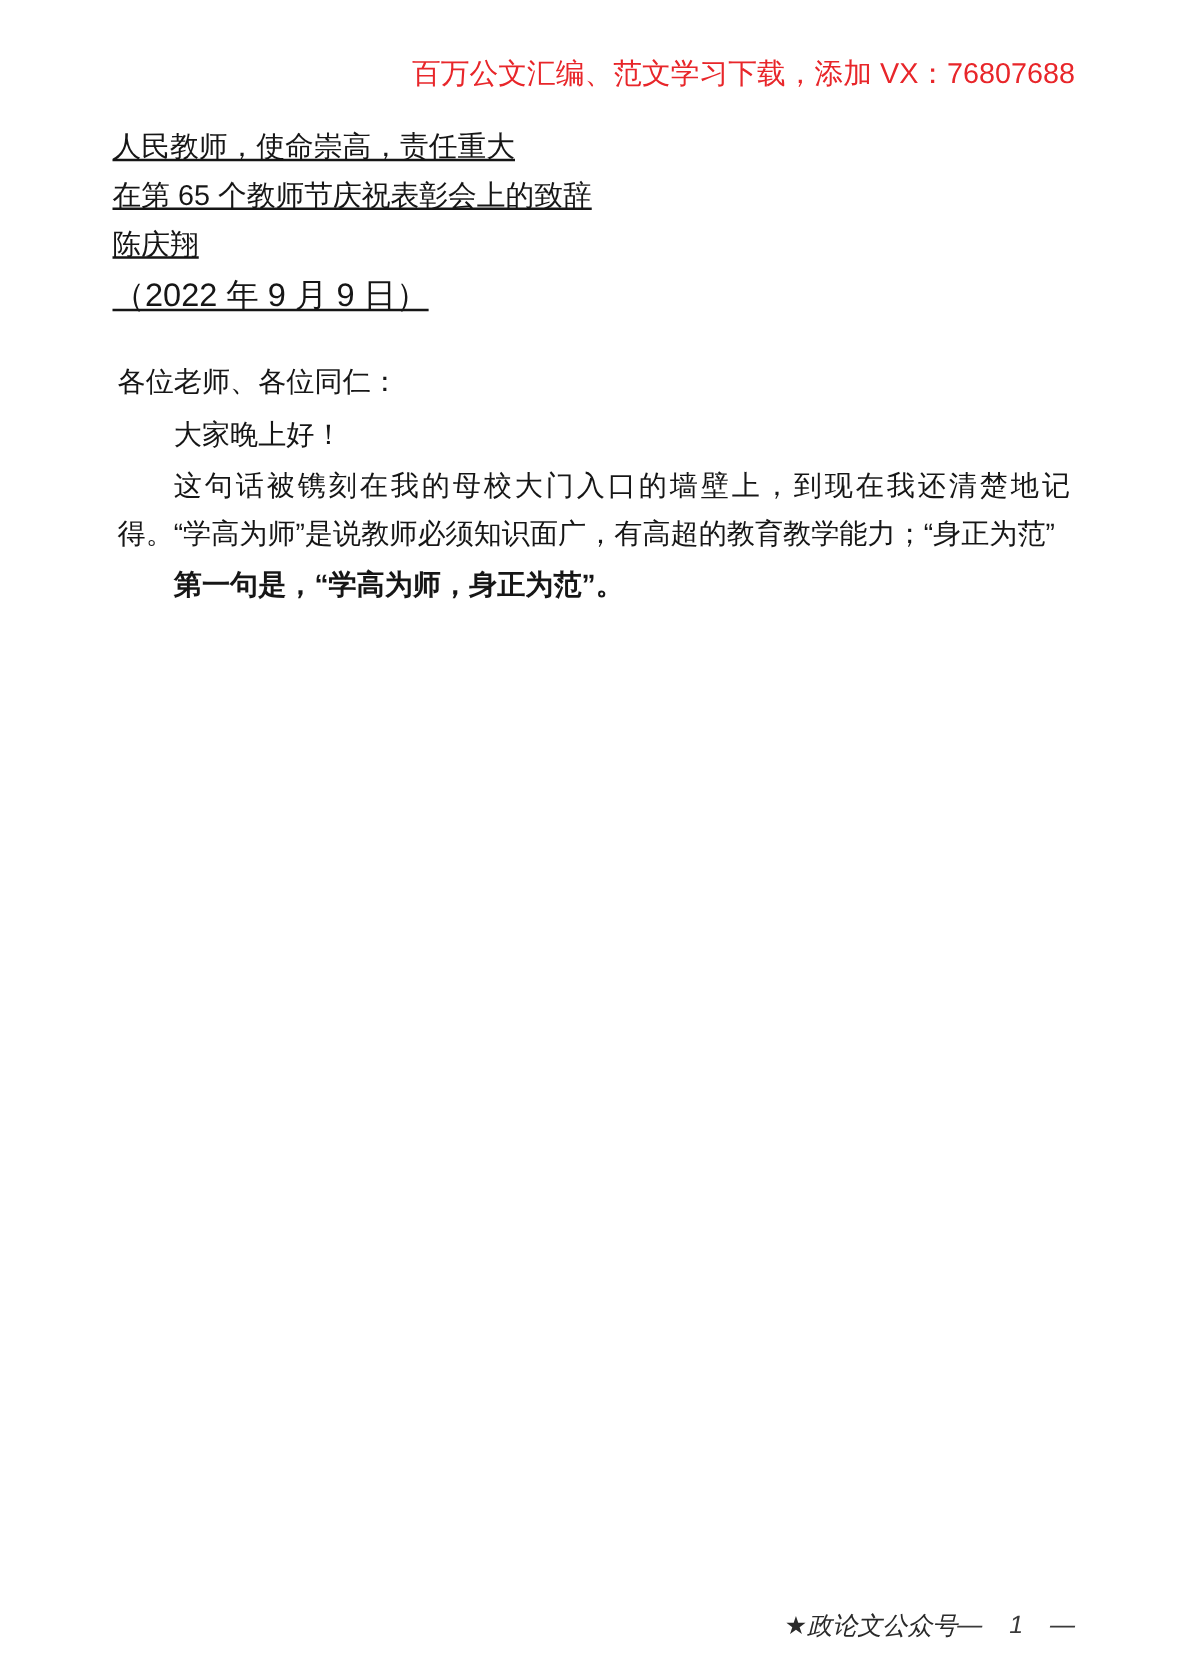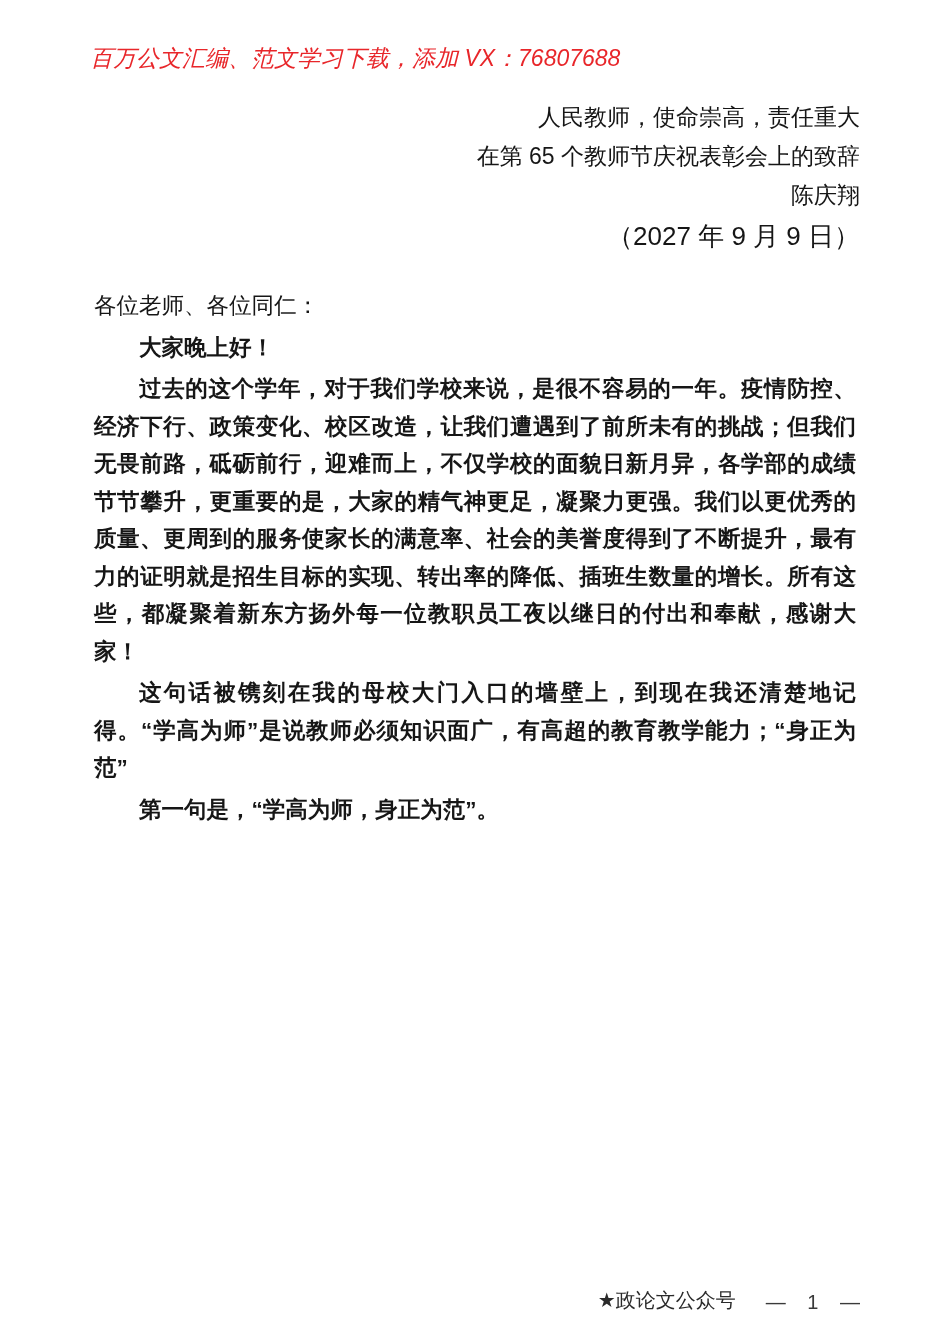--- a/index.html
+++ b/index.html
@@ -12,30 +12,30 @@
     width: 950px;
     height: 1344px;
     box-sizing: border-box;
     padding: 44px 90px 0 90px;
     background: #ffffff;
     font-family: "Liberation Sans", "DejaVu Sans", sans-serif;
     color: #161616;
     overflow: hidden;
   }
   .notice {
-    text-align: left;
+    text-align: right;
     font-size: 23px;
     line-height: 28px;
     color: var(--notice_red, #e8262a);
     white-space: nowrap;
-    font-style: italic;
   }
   .front-matter {
     margin-top: 26px;
-    text-align: right;
+    text-align: left;
+    text-decoration: underline;
   }
   .front-line {
     font-size: 23px;
     line-height: 39px;
   }
   .front-date {
     font-size: 26px;
     line-height: 42px;
   }
   .body-text {
@@ -43,55 +43,54 @@
     font-size: 22.5px;
     line-height: 37.5px;
     text-align: justify;
     text-justify: inter-ideograph;
     color: var(--text, #161616);
   }
   .body-text p {
     margin: 4px;
     padding: 0;
   }
-  .ind { text-indent: 2em; font-weight: bold; }
+  .ind { text-indent: 2em; }
   .bold { font-weight: bold; }
   .doc-footer {
     position: absolute;
     right: 90px;
     bottom: 30px;
     display: flex;
-    align-items: flex-end;
-    gap: 30px;
+    align-items: center;
     font-size: 20px;
     color: #2a2a2a;
+    font-style: italic;
   }
   .page-number {
     word-spacing: 16px;
     color: #3a3a3a;
   }
 </style>
 </head>
 <body>
 
 <div class="doc-page">
 
   <div class="notice">百万公文汇编、范文学习下载，添加 VX：76807688</div>
 
   <div class="front-matter">
     <div class="front-line">人民教师，使命崇高，责任重大</div>
     <div class="front-line">在第 65 个教师节庆祝表彰会上的致辞</div>
     <div class="front-line">陈庆翔</div>
-    <div class="front-date">（2027 年 9 月 9 日）</div>
+    <div class="front-date">（2022 年 9 月 9 日）</div>
   </div>
 
   <div class="body-text">
     <p>各位老师、各位同仁：</p>
     <p class="ind">大家晚上好！</p>
-    <p class="ind">过去的这个学年，对于我们学校来说，是很不容易的一年。疫情防控、经济下行、政策变化、校区改造，让我们遭遇到了前所未有的挑战；但我们无畏前路，砥砺前行，迎难而上，不仅学校的面貌日新月异，各学部的成绩节节攀升，更重要的是，大家的精气神更足，凝聚力更强。我们以更优秀的质量、更周到的服务使家长的满意率、社会的美誉度得到了不断提升，最有力的证明就是招生目标的实现、转出率的降低、插班生数量的增长。所有这些，都凝聚着新东方扬外每一位教职员工夜以继日的付出和奉献，感谢大家！</p>
     <p class="ind">这句话被镌刻在我的母校大门入口的墙壁上，到现在我还清楚地记得。“学高为师”是说教师必须知识面广，有高超的教育教学能力；“身正为范”</p>
     <p class="ind bold">第一句是，“学高为师，身正为范”。</p>
   </div>
 
   <div class="doc-footer">
     <span>★政论文公众号</span>
     <span class="page-number">— 1 —</span>
   </div>
 
 </div>

